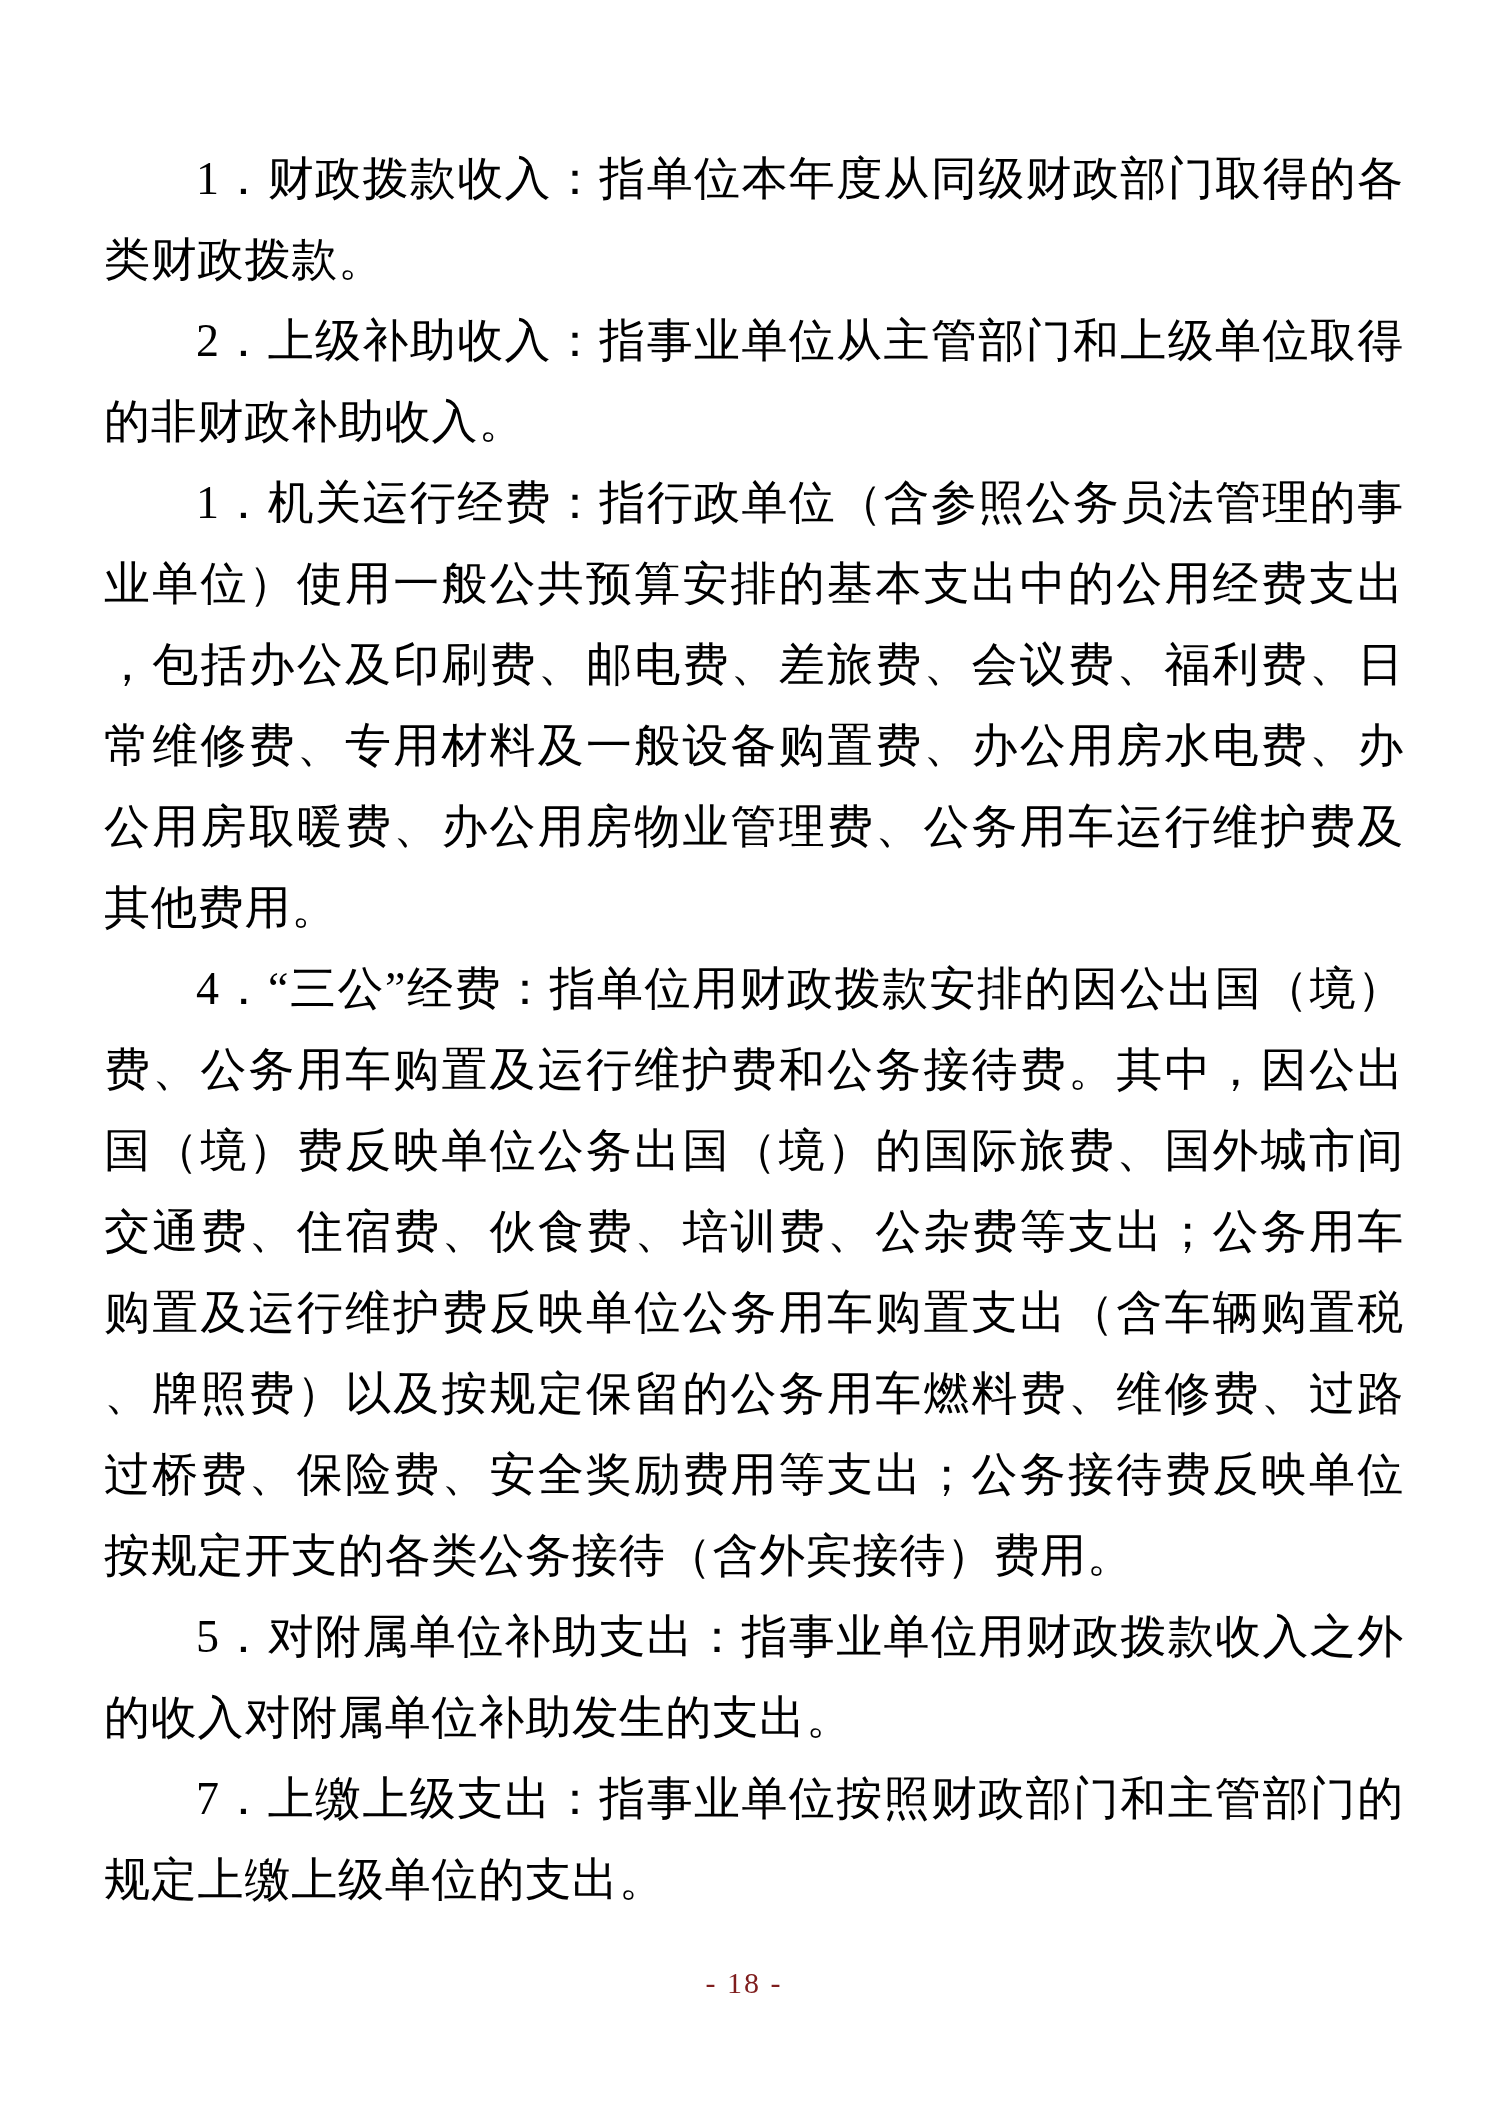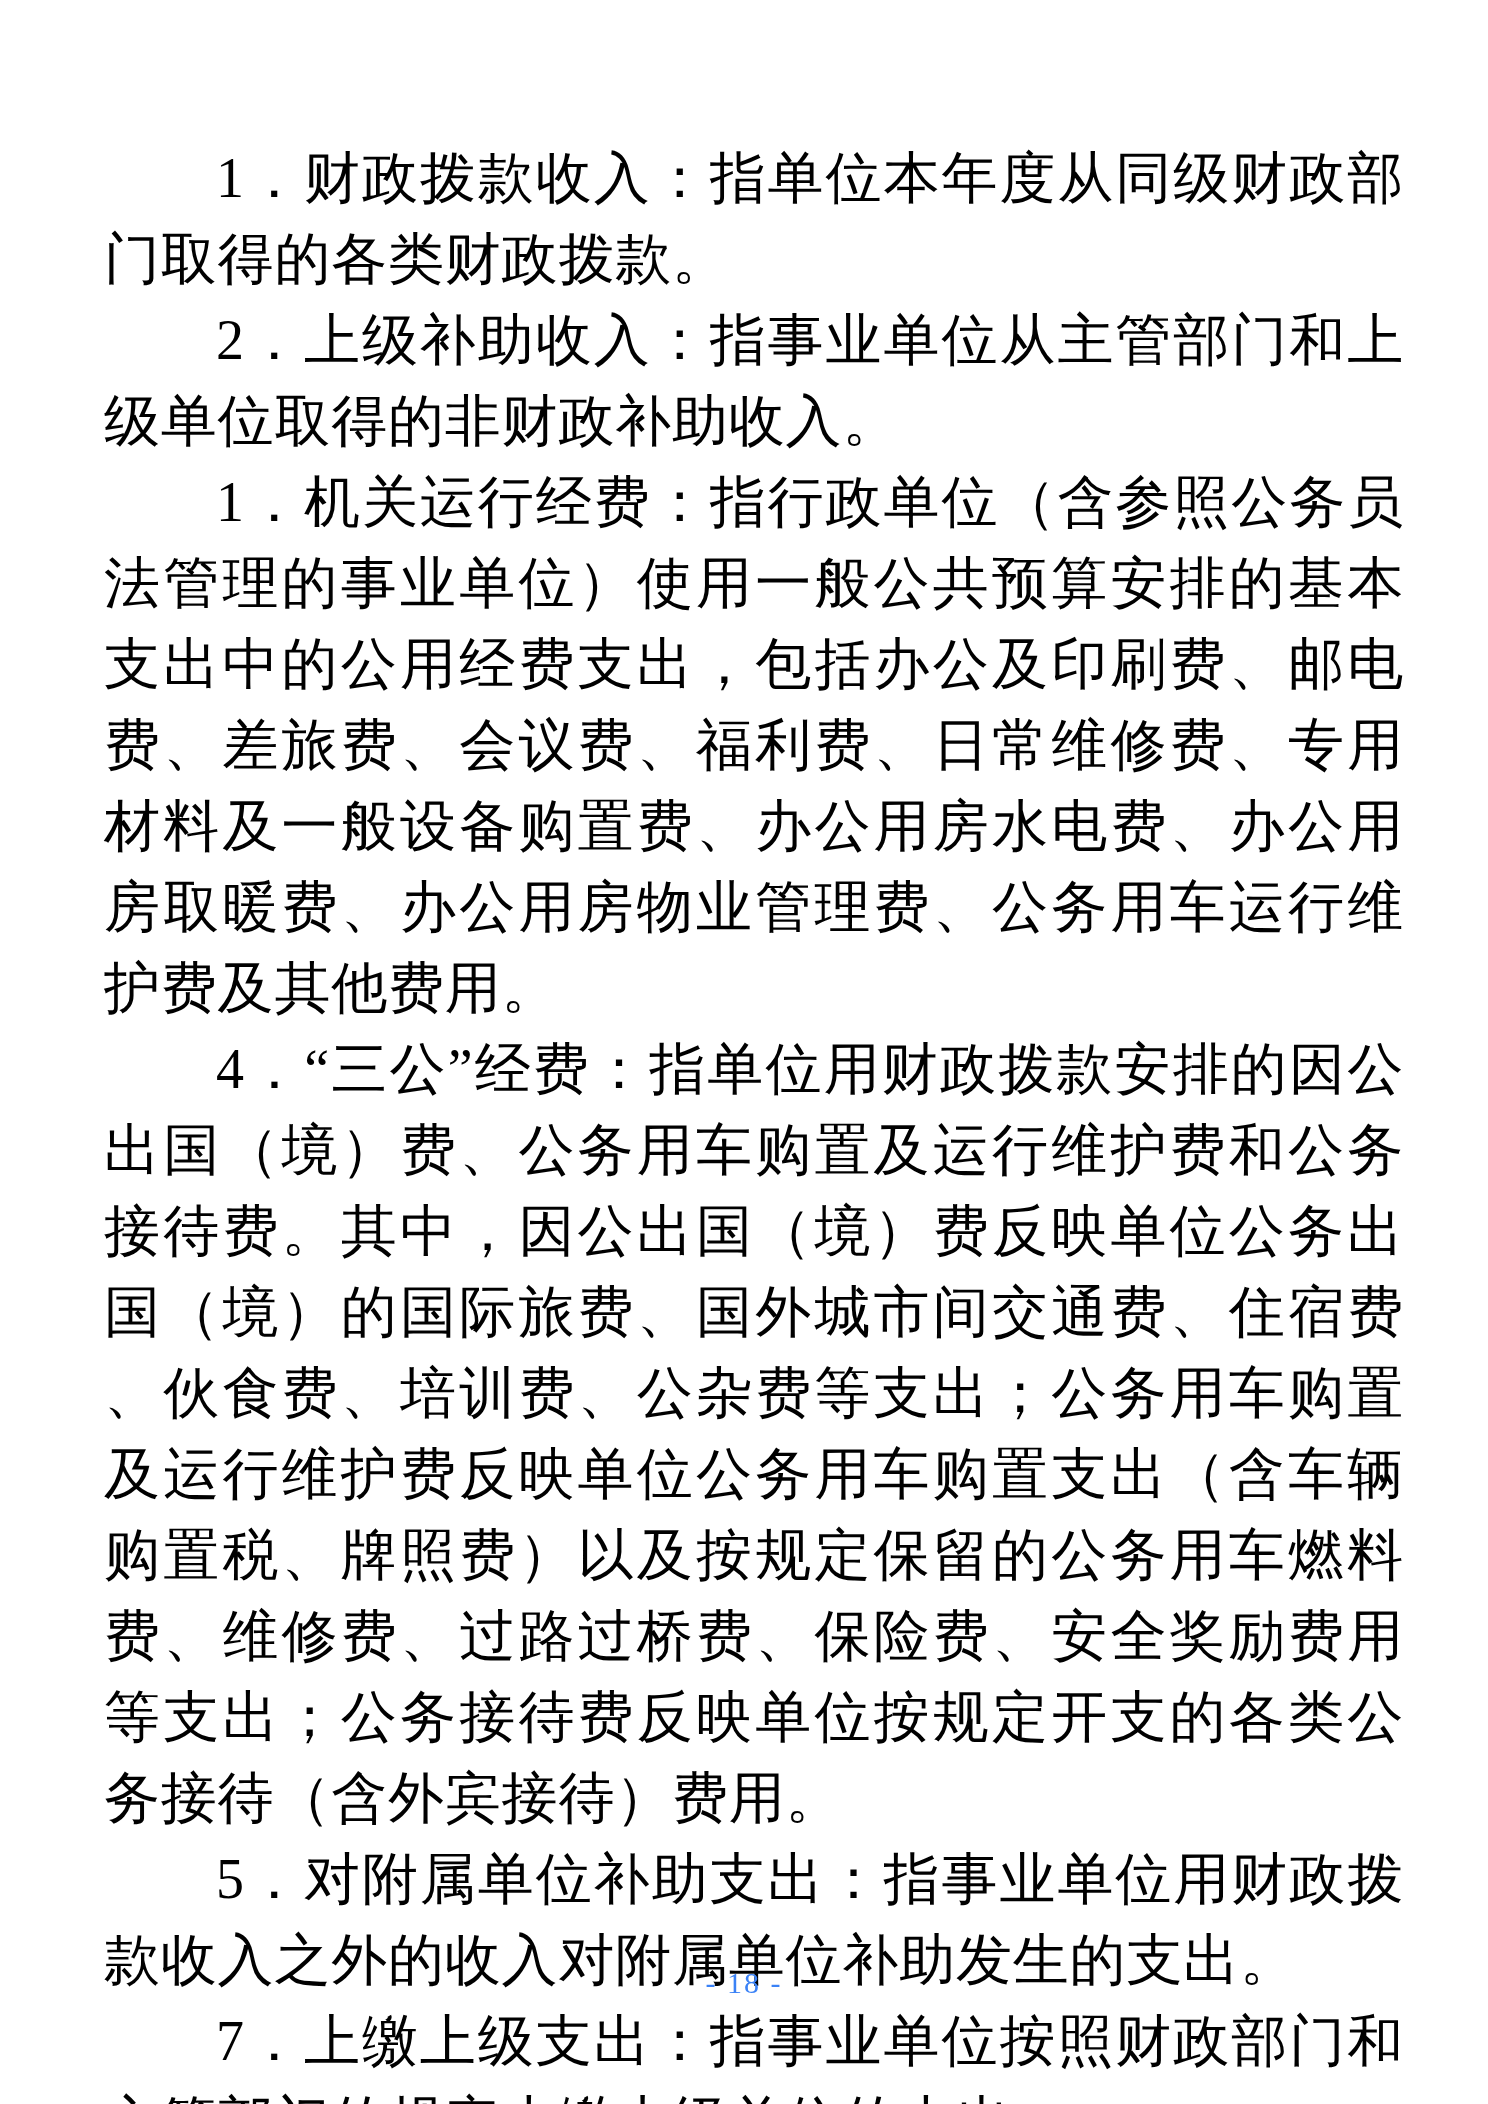--- a/index.html
+++ b/index.html
@@ -19,37 +19,37 @@
   }
   .content {
     position: absolute;
     top: 138px;
     left: 104px;
     width: 1300px;
   }
   .content p {
     margin: 0;
     padding: 0;
-    font-size: 56px;
+    font-size: 46px;
     line-height: 81px;
     letter-spacing: 0.8px;
     text-align: justify;
     text-indent: 2em;
     word-break: break-all;
     line-break: anywhere;
   }
   .footer {
     position: absolute;
     top: 1966px;
     left: 0;
     width: 100%;
     text-align: center;
     font-size: 30px;
     letter-spacing: 2px;
-    color: #3b82f6;
+    color: #7f1d1d;
   }
 </style>
 </head>
 <body>
 
 <div class="page">
   <div class="content">
     <p>1．财政拨款收入：指单位本年度从同级财政部门取得的各类财政拨款。</p>
     <p>2．上级补助收入：指事业单位从主管部门和上级单位取得的非财政补助收入。</p>
     <p>1．机关运行经费：指行政单位（含参照公务员法管理的事业单位）使用一般公共预算安排的基本支出中的公用经费支出，包括办公及印刷费、邮电费、差旅费、会议费、福利费、日常维修费、专用材料及一般设备购置费、办公用房水电费、办公用房取暖费、办公用房物业管理费、公务用车运行维护费及其他费用。</p>

